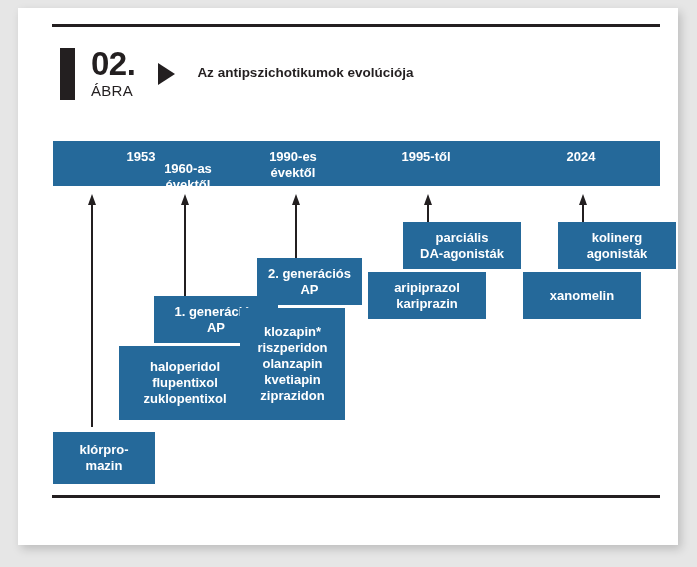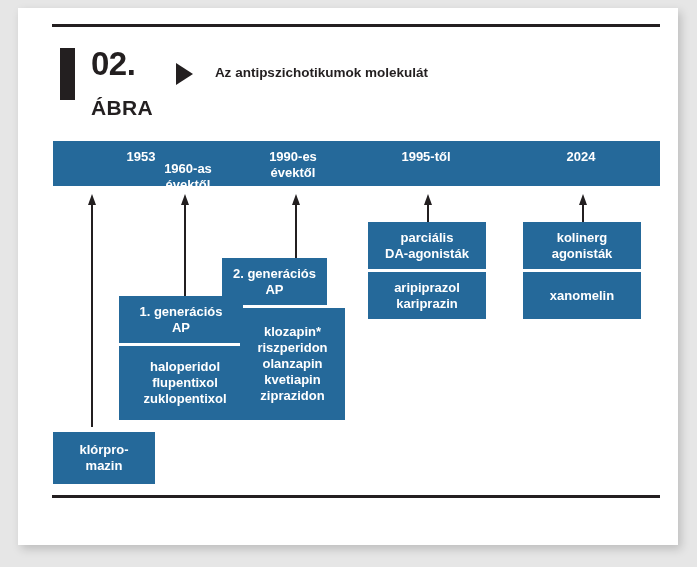--- a/index.html
+++ b/index.html
@@ -63,25 +63,25 @@
     line-height: 1;
   }
   .fig-num {
     font-size: 33px;
     font-weight: bold;
     color: #231f20;
     letter-spacing: -0.5px;
     line-height: 0.95;
   }
   .fig-abra {
-    font-size: 21px;
-    font-weight: bold;
+    font-size: 15px;
+    font-weight: normal;
     color: #231f20;
     letter-spacing: 0.3px;
-    margin-top: 18px;
+    margin-top: 4px;
   }
   .fig-tri {
     margin-left: 23px;
     margin-top: 15px;
     width: 0;
     height: 0;
     border-left: 17px solid #231f20;
     border-top: 11px solid transparent;
     border-bottom: 11px solid transparent;
   }
@@ -144,21 +144,21 @@
     font-weight: bold;
     text-align: center;
     display: flex;
     flex-direction: column;
     align-items: center;
     justify-content: center;
     line-height: 1.22;
     white-space: pre-line;
     box-sizing: border-box;
   }
-  .box.head-box { font-size: 13px; }
+  .box.head-box { font-size: 13px; margin-left: 35px; }
   .box.drug-box { font-size: 13px; }
 
   
   .footnote {
     position: absolute;
     right: 37px;
     top: 425px;
     text-align: right;
     color: #231f20;
     font-size: 12.5px;
@@ -175,21 +175,21 @@
 
   <div class="rule rule-top"></div>
 
   <div class="fig-head">
     <div class="fig-bar"></div>
     <div class="fig-num-wrap">
       <span class="fig-num">02.</span>
       <span class="fig-abra">ÁBRA</span>
     </div>
     <div class="fig-tri"></div>
-    <div class="fig-title">Az antipszichotikumok molekulát</div>
+    <div class="fig-title">Az antipszichotikumok evolúciója</div>
   </div>
 
   <div class="timeline"></div>
   <div id="tl-labels">
       <div class="tl-label" style="left: 53px; width: 86px; top: 149px; padding-left: 45px;">1953</div>
       <div class="tl-label" style="left: 139px; width: 98px; top: 161px;">1960-as
 évektől</div>
       <div class="tl-label" style="left: 243px; width: 100px; top: 149px;">1990-es
 évektől</div>
       <div class="tl-label" style="left: 368px; width: 116px; top: 149px;">1995-től</div>

